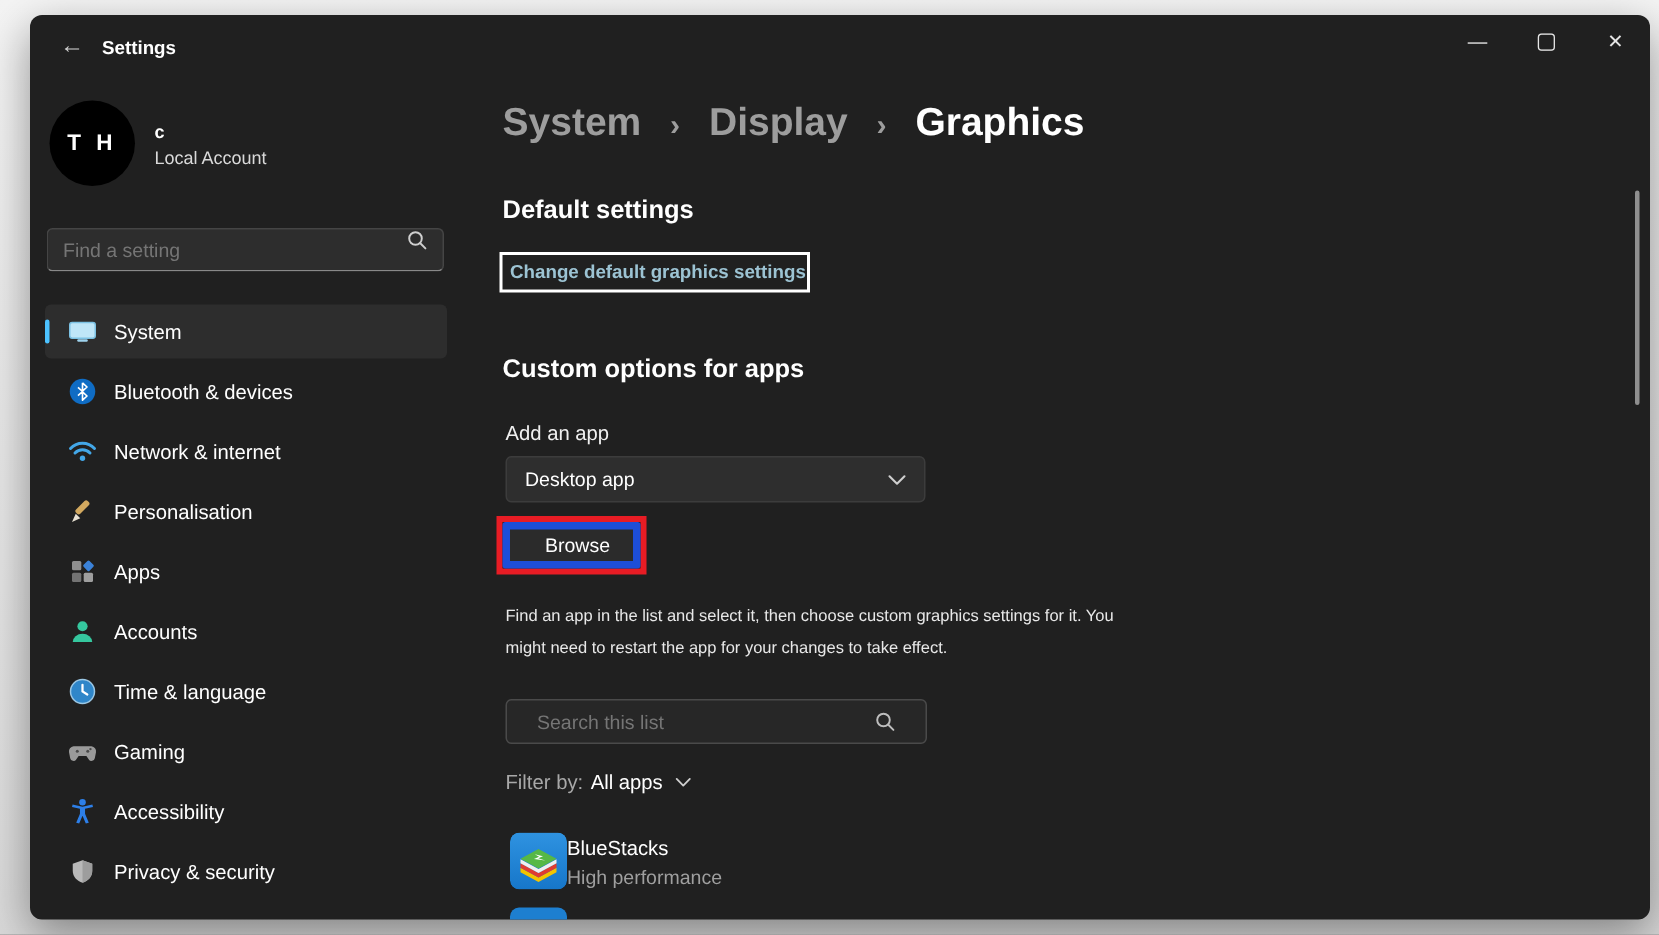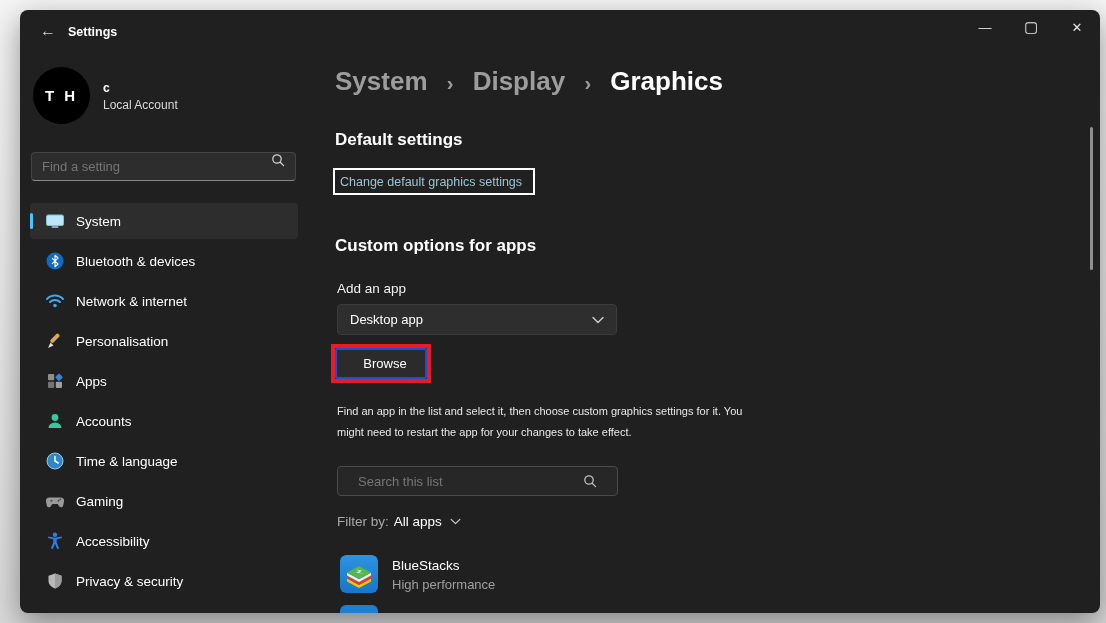--- a/index.html
+++ b/index.html
@@ -64,56 +64,56 @@
   
   .main { position:absolute; left:315px; top:40px; right:0; bottom:0; }
   .breadcrumb { position:absolute; left:0; top:16px; font-size:26px; font-weight:600; color:#9d9d9d; }
   .breadcrumb .sep { padding:0 12px; font-size:20px; color:#9d9d9d; }
   .breadcrumb .current { color:#fff; }
   .h-section { font-size:17px; font-weight:700; color:#fff; position:absolute; left:0; }
   .hd-default { top:80px; }
   .hd-custom { top:186px; }
   .link-focus {
     position:absolute; left:-2px; top:118px; border:2px solid #ffffff;
-    padding:2px 11px 3px 5px; display:inline-block;
+    padding:2px 1px 3px 5px; display:inline-block;font-weight:bold;
   }
   .link-focus a { color:#9cc3d3; font-size:12.5px; text-decoration:none; }
   .field-label { position:absolute; left:2px; top:231px; font-size:13.5px; color:#f0f0f0; }
   .dropdown {
     position:absolute; left:2px; top:254px; width:280px; height:31px;
     background:#2e2e2e; border:1px solid #3c3c3c; border-radius:4px;
     display:flex; align-items:center; padding:0 12px; cursor:pointer;
   }
   .dropdown .dd-value { flex:1; font-size:13px; color:#fff; }
   .annotation-red {
     position:absolute; left:-4px; top:294px; width:100px; height:39px;
     border:4px solid #e81c24;
   }
   .browse-btn {
-    width:100%; height:100%; background:#2b2b2b; border:2px solid #1d4ed8;
+    width:100%; height:100%; background:#2b2b2b; border:5px solid #1d4ed8;
     color:#fff; font-size:13px; font-family:"Liberation Sans", sans-serif;
     border-radius:2px; cursor:pointer;padding-left:8px;
   }
   .desc { position:absolute; left:2px; top:351px; width:434px; font-size:11px; line-height:20.5px; color:#e8e8e8; }
   .list-search {
     position:absolute; left:2px; top:416px; width:281px; height:30px;
     background:#272727; border:1px solid #4a4a4a; border-radius:4px;
     display:flex; align-items:center; padding:0 20px;
   }
   .list-search input {
     flex:1; background:transparent; border:none; outline:none;
     color:#b9b9b9; font-size:13px; font-family:"Liberation Sans", sans-serif;
   }
   .filter-row { position:absolute; left:2px; top:464px; font-size:13.5px; display:flex; align-items:center; cursor:pointer; }
   .filter-label { color:#a8a8a8; }
   .filter-value { color:#fff; margin-left:5px; }
   .filter-row svg { margin-left:8px; }
   .app-row { position:absolute; left:5px; top:505px; display:flex; cursor:pointer; }
   .app-icon { width:38px; height:38px; border-radius:6px; overflow:hidden; flex:none; }
-  .app-meta { margin-left:14px; padding-top:3px; }
+  .app-meta { margin-left:0; padding-top:3px; }
   .app-name { font-size:13.5px; color:#fff; }
   .app-setting { font-size:13px; color:#9f9f9f; margin-top:4px; }
   .app-partial {
     position:absolute; left:5px; top:555px; width:38px; height:16px;
     border-radius:6px 6px 0 0; background:#1d7fd0;
   }
   .scrollbar-thumb {
     position:absolute; right:7px; top:117px; width:3px; height:143px;
     background:#8f8f8f; border-radius:2px;
   }

